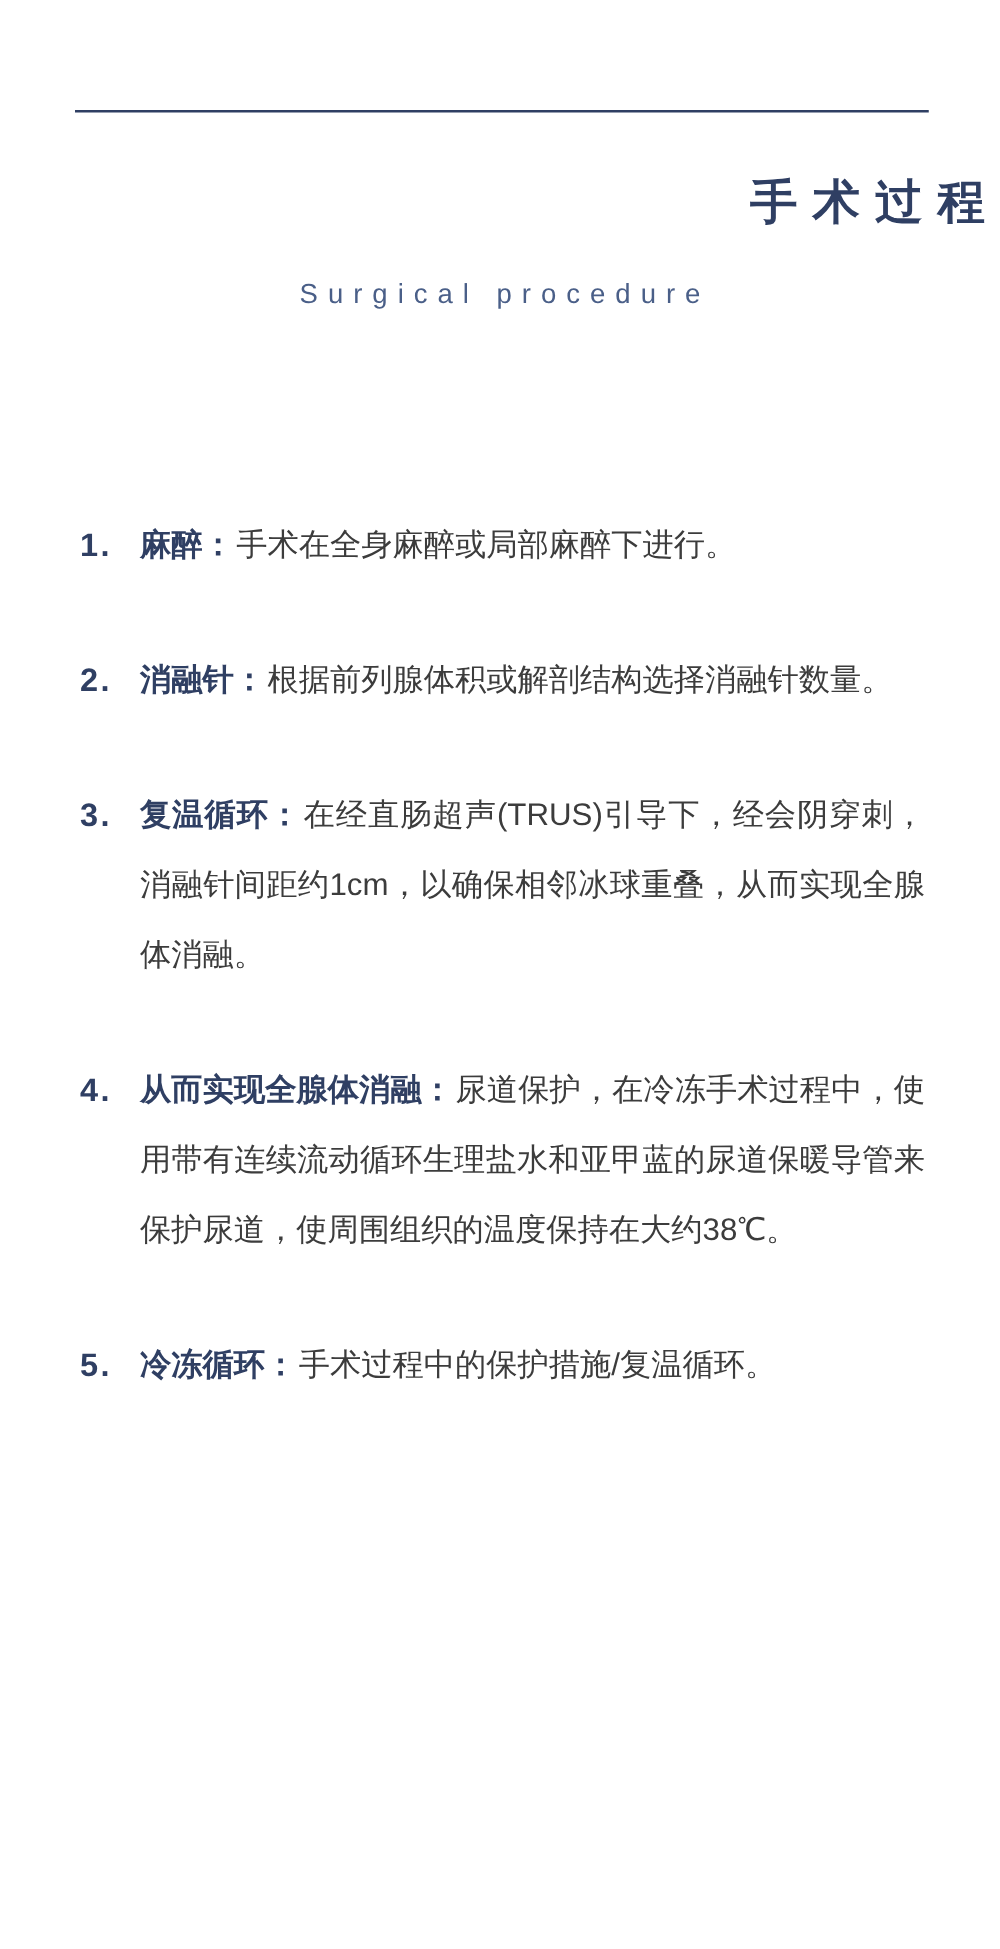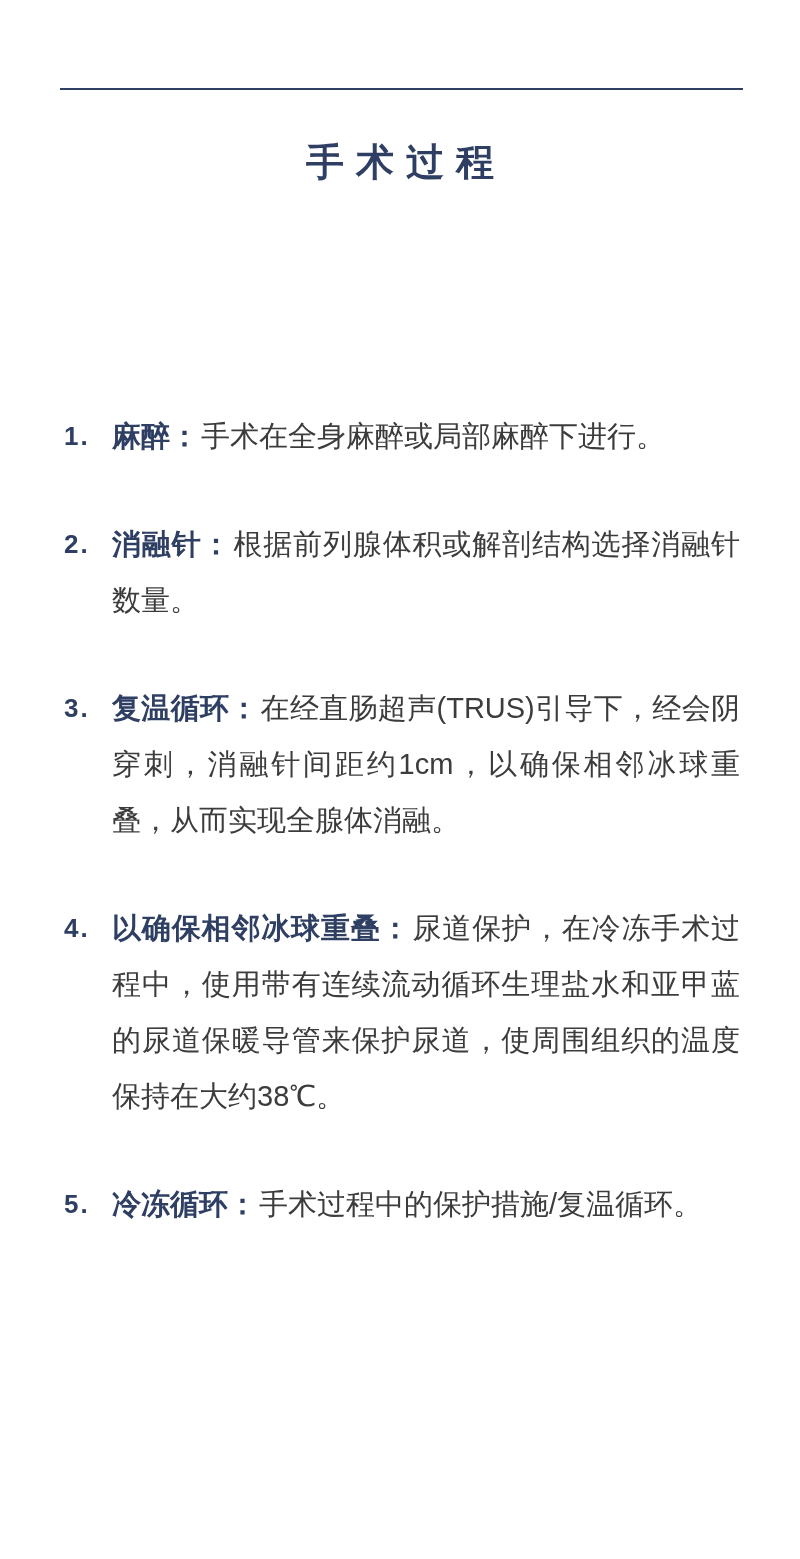--- a/index.html
+++ b/index.html
@@ -53,21 +53,21 @@
     line-height: 1;
     user-select: none;
     white-space: nowrap;
   }
 
   .title-cn {
     position: absolute;
     top: 140px;
     left: 0;
     width: 800px;
-    text-align: center;
+    text-align: right;
     font-size: 38px;
     font-weight: 700;
     letter-spacing: 12px;
     text-indent: 12px;
     color: #2f3f63;
     line-height: 1.2;
   }
 
   .title-en {
     position: absolute;
@@ -103,21 +103,21 @@
     width: 48px;
     font-size: 26px;
     font-weight: 700;
     color: #2f3f63;
     line-height: 56px;
     letter-spacing: 2px;
   }
 
   .step-body {
     flex: 1 1 auto;
-    font-size: 29px;
+    font-size: 25px;
     line-height: 56px;
     color: #3c3c3c;
     text-align: justify;
   }
 
   .step-label {
     font-weight: 700;
     color: #2f3f63;
     margin-right: 2px;
   }
@@ -128,20 +128,21 @@
   }
 </style>
 </head>
 <body>
 
 <div class="page">
 
   <div class="header">
     <div class="top-rule"></div>
     <div class="title-cn">手术过程</div>
+    <div class="title-en">Surgical procedure</div>
   </div>
 
   <div class="steps">
 
     <div class="step">
       <div class="step-num">1.</div>
       <div class="step-body">
         <span class="step-label">麻醉：</span><span class="step-text">手术在全身麻醉或局部麻醉下进行。</span>
       </div>
     </div>
@@ -156,21 +157,21 @@
     <div class="step">
       <div class="step-num">3.</div>
       <div class="step-body">
         <span class="step-label">复温循环：</span><span class="step-text">在经直肠超声(TRUS)引导下，经会阴穿刺，消融针间距约1cm，以确保相邻冰球重叠，从而实现全腺体消融。</span>
       </div>
     </div>
 
     <div class="step">
       <div class="step-num">4.</div>
       <div class="step-body">
-        <span class="step-label">以确保相邻冰球重叠：</span><span class="step-text">尿道保护，在冷冻手术过程中，使用带有连续流动循环生理盐水和亚甲蓝的尿道保暖导管来保护尿道，使周围组织的温度保持在大约38℃。</span>
+        <span class="step-label">从而实现全腺体消融：</span><span class="step-text">尿道保护，在冷冻手术过程中，使用带有连续流动循环生理盐水和亚甲蓝的尿道保暖导管来保护尿道，使周围组织的温度保持在大约38℃。</span>
       </div>
     </div>
 
     <div class="step">
       <div class="step-num">5.</div>
       <div class="step-body">
         <span class="step-label">冷冻循环：</span><span class="step-text">手术过程中的保护措施/复温循环。</span>
       </div>
     </div>
 

